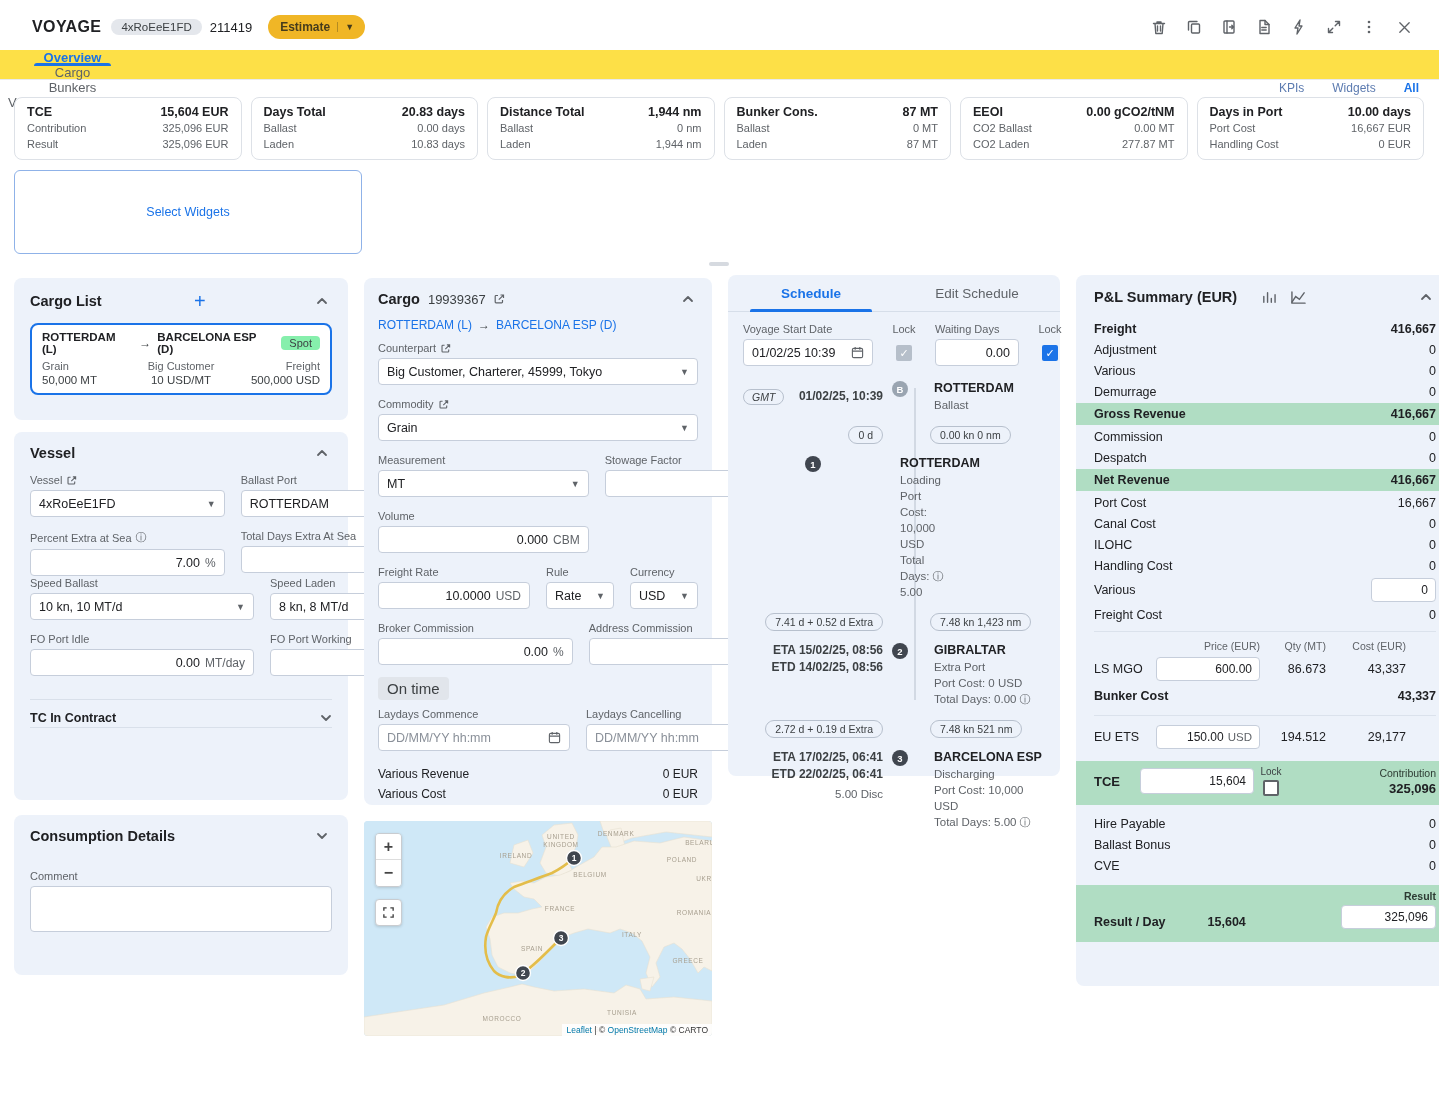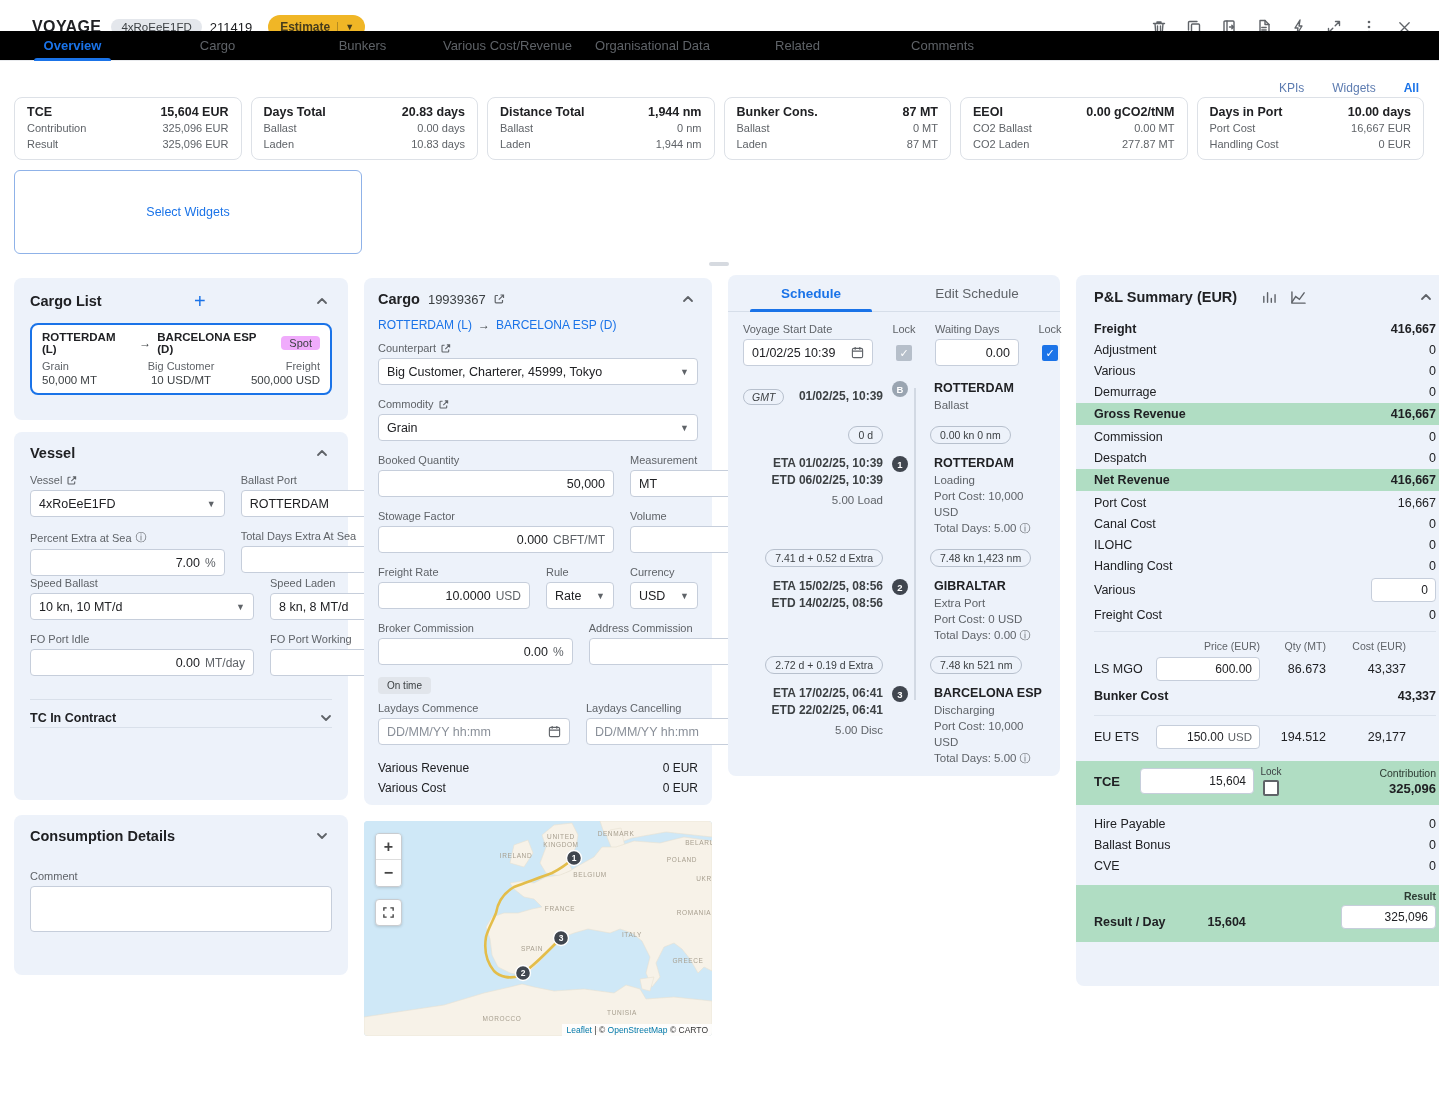--- a/index.html
+++ b/index.html
@@ -12,21 +12,21 @@
   .app-title { font-size:16px; font-weight:700; letter-spacing:.4px; }
   .pill-badge { background:#e4e7ec; border-radius:10px; padding:2px 10px; font-size:11.5px; color:#3c4043; margin-left:10px; }
   .voyage-no { font-size:13px; margin-left:8px; }
   .estimate-btn { margin-left:16px; background:#f0b626; border:none; border-radius:13px; height:24px; padding:0 6px 0 12px; font-size:12px; font-weight:700; color:#463c1c; display:flex; align-items:center; cursor:pointer; }
   .estimate-btn .caret { margin-left:7px; padding:0 5px 0 7px; border-left:1px solid rgba(70,60,28,.35); font-size:9px; }
   .topbar-icons { margin-left:auto; display:flex; align-items:center; gap:1px; }
   .icon-btn { width:34px; height:34px; border:none; background:transparent; border-radius:50%; display:flex; align-items:center; justify-content:center; cursor:pointer; }
   .icon-btn svg { stroke:#5f6368; fill:none; stroke-width:1.4; stroke-linecap:round; stroke-linejoin:round; }
 
   
-  .tabs { position:absolute; top:31px; left:0; width:100%; height:30px; display:flex; border-bottom:1px solid #e8eaed; background:#000000; }
+  .tabs { position:absolute; top:50px; left:0; width:100%; height:30px; display:flex; border-bottom:1px solid #e8eaed; background:#fde047;flex-direction:column; }
   .tab { width:145px; display:flex; align-items:center; justify-content:center; font-size:13px; color:#5f6368; position:relative; cursor:pointer; white-space:nowrap; }
   .tab.active { color:#1a73e8; font-weight:600; }
   .tab.active::after { content:''; position:absolute; left:34px; right:34px; bottom:-1px; height:3px; background:#1a73e8; border-radius:3px 3px 0 0; }
 
   .view-links { position:absolute; top:81px; right:20px; display:flex; gap:28px; font-size:12px; }
   .view-link { color:#5c7bb0; text-decoration:none; cursor:pointer; }
   .view-link.active { color:#1a73e8; font-weight:600; }
 
   
   .kpi-row { position:absolute; top:97px; left:14px; width:1410px; display:flex; gap:9px; }
@@ -58,42 +58,42 @@
   .select-box .val { white-space:nowrap; overflow:hidden; text-overflow:ellipsis; }
   .grid2 { display:grid; grid-template-columns:1fr 1fr; column-gap:16px; }
   .field { margin-top:13px; }
   .ext-icon svg { stroke:#5f6368; fill:none; stroke-width:1.2; }
 
   
   .card-cargo-list { left:14px; top:278px; width:334px; height:142px; padding:13px 16px; }
   .add-btn { margin-left:auto; margin-right:14px; border:none; background:transparent; color:#1a73e8; font-size:20px; font-weight:500; cursor:pointer; line-height:1; }
   .cargo-item { margin-top:12px; background:#fff; border:2px solid #1a73e8; border-radius:8px; padding:6px 10px 7px; cursor:pointer; }
   .cargo-item-route { display:flex; align-items:center; gap:6px; font-size:11.5px; font-weight:600; }
-  .spot-badge { margin-left:auto; background:#f0abfc; border-radius:4px; padding:1px 8px; font-size:11px; font-weight:500; color:#3c4043; }
+  .spot-badge { margin-left:auto; background:#86efac; border-radius:4px; padding:1px 8px; font-size:11px; font-weight:500; color:#3c4043; }
   .cargo-item-grid { display:grid; grid-template-columns:1fr 1fr 1fr; font-size:11px; color:#5f6368; margin-top:5px; }
   .cargo-item-grid.vals { color:#3c4043; font-size:11.5px; margin-top:2px; }
   .cargo-item-grid .c { text-align:center; } .cargo-item-grid .r { text-align:right; }
 
   
   .card-vessel { left:14px; top:432px; width:334px; height:368px; padding:13px 16px; }
   .sec-header { display:flex; align-items:center; font-size:12.5px; font-weight:700; padding:11px 0; border-top:1px solid #d9e0ea; margin-top:15px; }
   .sec-header .sec-chev { margin-left:auto; display:flex; cursor:pointer; }
   .sec-bottom { border-bottom:1px solid #d9e0ea; padding-bottom:2px; }
 
   
   .card-consumption { left:14px; top:815px; width:334px; height:160px; padding:13px 16px; }
   .comment-area { width:100%; height:46px; background:#fff; border:1px solid #c6cedb; border-radius:4px; resize:none; font:inherit; font-size:12.5px; padding:6px 8px; outline:none; }
 
   
   .card-cargo { left:364px; top:278px; width:348px; height:527px; padding:13px 14px; }
   .cargo-id { font-size:13px; font-weight:400; color:#3c4043; margin-left:8px; }
   .route-links { display:flex; align-items:center; gap:6px; font-size:12px; margin-top:11px; }
   .route-links a { color:#1a73e8; font-weight:500; text-decoration:none; cursor:pointer; }
   .arrow-glyph { color:#3c4043; font-size:12px; }
-  .chip-grey { display:inline-block; background:#e1e5eb; border-radius:4px; padding:3px 9px; font-size:10px; color:#3c4043; margin-top:12px; }
+  .chip-grey { display:inline-block; background:#e1e5eb; border-radius:4px; padding:3px 9px; font-size:15px; color:#3c4043; margin-top:12px; }
   .vr-row { display:flex; justify-content:space-between; font-size:12px; margin-top:11px; color:#202124; }
   .grid3 { display:grid; grid-template-columns:152px 68px 68px; column-gap:16px; }
   .cal-icon { margin-left:auto; display:flex; cursor:pointer; } .cal-icon svg { stroke:#5f6368; fill:none; stroke-width:1.2; }
 
   
   .map-widget { position:absolute; left:364px; top:821px; width:348px; height:215px; border-radius:4px; overflow:hidden; background:#cfe8f7; }
   .map-zoom { position:absolute; left:11px; top:12px; width:27px; border:1px solid #c9ccd0; border-radius:4px; overflow:hidden; box-shadow:0 1px 3px rgba(0,0,0,.15); }
   .map-btn { width:100%; height:26px; background:#fff; border:none; font-size:16px; font-weight:700; color:#444; cursor:pointer; line-height:1; }
   .map-btn.zin { border-bottom:1px solid #ddd; }
   .map-fs { position:absolute; left:11px; top:78px; width:27px; height:27px; background:#fff; border:1px solid #c9ccd0; border-radius:4px; box-shadow:0 1px 3px rgba(0,0,0,.15); display:flex; align-items:center; justify-content:center; cursor:pointer; }
@@ -525,28 +525,20 @@
         </span>
       </div>
     <div class="box select-box">
         <span class="val">Grain</span>
         <span class="caret">▼</span>
       </div>
   </div>
   <div class="grid2">
     <div class="field">
       <div class="f-label">
-          <span>Booked Quantity</span>
-        </div>
-      <div class="box">
-          <input value="50,000" style="">
-        </div>
-    </div>
-    <div class="field">
-      <div class="f-label">
           <span>Measurement</span>
         </div>
       <div class="box select-box">
           <span class="val">MT</span>
           <span class="caret">▼</span>
         </div>
     </div>
     <div class="field">
       <div class="f-label">
           <span>Stowage Factor</span>
@@ -768,25 +760,20 @@
         <div class="pname">ROTTERDAM</div>
         <div class="prole">Ballast</div>
       </div>
     </div>
     <div class="tl-chips">
       <div class="lcell"><span class="chip-outline">0 d</span></div>
       <div></div>
       <div class="rcell"><span class="chip-outline">0.00 kn  0 nm</span></div>
     </div>
     <div class="tl-row">
-      <div class="tl-left">
-        <div class="tl-time">ETA 01/02/25, 10:39</div>
-        <div class="tl-time">ETD 06/02/25, 10:39</div>
-        <div class="tl-note">5.00 Load</div>
-      </div>
       <div class="tl-mark">
           <span class="marker">1</span>
         </div>
       <div class="tl-port">
         <div class="pname">ROTTERDAM</div>
         <div class="prole">Loading</div>
         <div class="pinfo">Port Cost: 10,000 USD</div>
         <div class="pinfo">
             <span>Total Days: 5.00</span>
             <span class="info-glyph">ⓘ</span>

